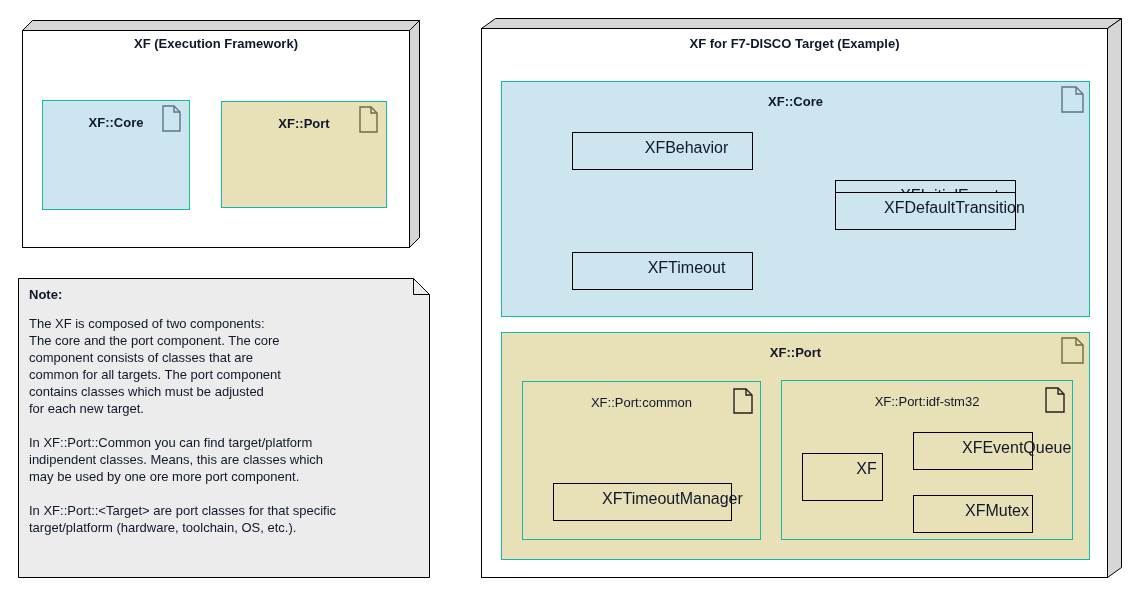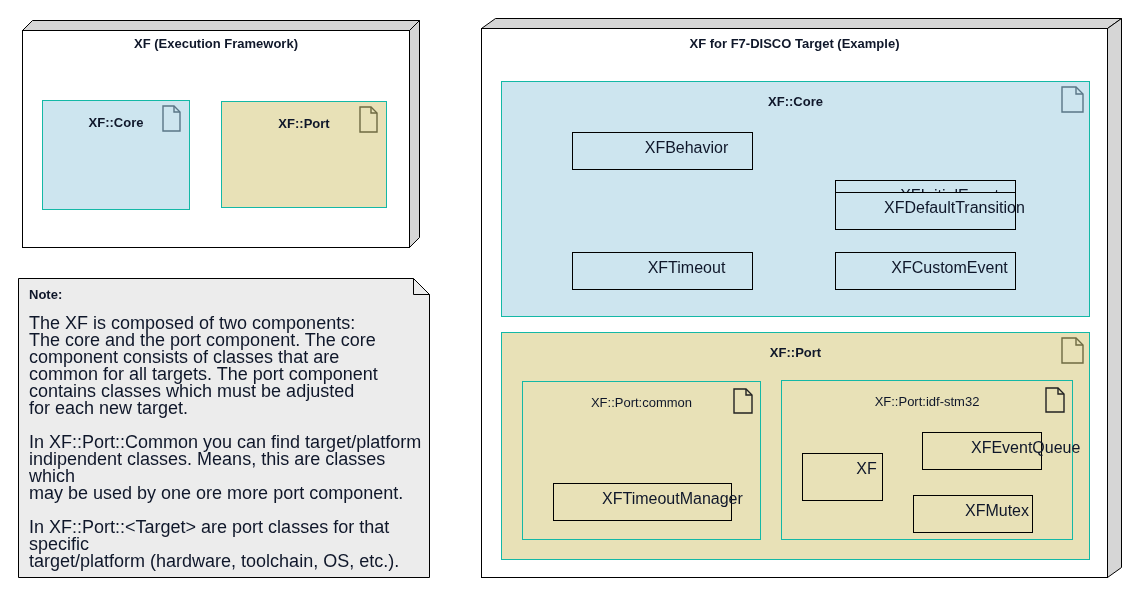--- a/index.html
+++ b/index.html
@@ -40,21 +40,21 @@
   .ic-blue path{stroke:#5a7687;}
   .ic-olive path{stroke:#6e6a42;}
   .ic-dark path{stroke:#222222;}
 
   
   .note-heading{
     position:absolute;left:11px;top:9px;font-weight:bold;font-size:13px;
   }
   .note-body{
     position:absolute;left:11px;top:37px;width:404px;
-    font-size:18px;line-height:17px;white-space:pre-line;
+    font-size:13px;line-height:17px;white-space:pre-line;
   }
 </style>
 </head>
 <body>
 
 <div id="stage">
 
   <div class="node" style="left:22px;top:20px;width:398px;height:228px;">
     <svg class="shape" width="398" height="228" viewBox="0 0 398 228">
       <polygon points="0.5,10.5 10.5,0.5 397.5,0.5 387.5,10.5" fill="#d6d6d6" stroke="#000"></polygon>
@@ -113,21 +113,20 @@
       <span class="pkg-title bold" style="padding-top:12px;">XF::Core</span>
       <svg class="doc-icon ic-blue" style="right:5px;top:4px;" width="23" height="27" viewBox="0 0 23 27">
         <path d="M1 1 H15 L22 8 V26 H1 Z"></path>
         <path d="M15 1 V8 H22"></path>
       </svg>
 
       <div class="cls fill-core" style="left:70px;top:50px;width:181px;height:38px;">XFBehavior</div>
       <div class="cls fill-core" style="left:333px;top:50px;width:181px;height:38px;margin-top:48px;">XFInitialEvent</div>
       <div class="cls fill-core" style="left:333px;top:110px;width:181px;height:38px;">XFDefaultTransition</div>
       <div class="cls fill-core" style="left:70px;top:170px;width:181px;height:38px;">XFTimeout</div>
-      <div class="cls fill-core" style="left:333px;top:170px;width:181px;height:38px;">XFCustomEvent</div>
     </div>
 
     <div class="box fill-port" style="left:20px;top:314px;width:589px;height:228px;">
       <span class="pkg-title bold" style="padding-top:12px;">XF::Port</span>
       <svg class="doc-icon ic-olive" style="right:5px;top:4px;" width="23" height="27" viewBox="0 0 23 27">
         <path d="M1 1 H15 L22 8 V26 H1 Z"></path>
         <path d="M15 1 V8 H22"></path>
       </svg>
 
       <div class="box fill-port" style="left:20px;top:48px;width:239px;height:159px;">
@@ -139,19 +138,19 @@
         <div class="cls fill-port" style="left:30px;top:101px;width:179px;height:38px;">XFTimeoutManager</div>
       </div>
 
       <div class="box fill-port" style="left:279px;top:47px;width:292px;height:160px;">
         <span class="pkg-title" style="padding-top:13px;">XF::Port:idf-stm32</span>
         <svg class="doc-icon ic-dark" style="right:7px;top:6px;" width="20" height="26" viewBox="0 0 20 26">
           <path d="M1 1 H13 L19 7 V25 H1 Z"></path>
           <path d="M13 1 V7 H19"></path>
         </svg>
         <div class="cls fill-port" style="left:20px;top:72px;width:81px;height:48px;">XF</div>
-        <div class="cls fill-port" style="left:140px;top:51px;width:120px;height:38px;">XFEventQueue</div>
+        <div class="cls fill-port" style="left:131px;top:51px;width:120px;height:38px;">XFEventQueue</div>
         <div class="cls fill-port" style="left:131px;top:102px;width:120px;height:38px;margin-top:12px;">XFMutex</div>
       </div>
     </div>
   </div>
 
 </div>
 
 </body></html>

